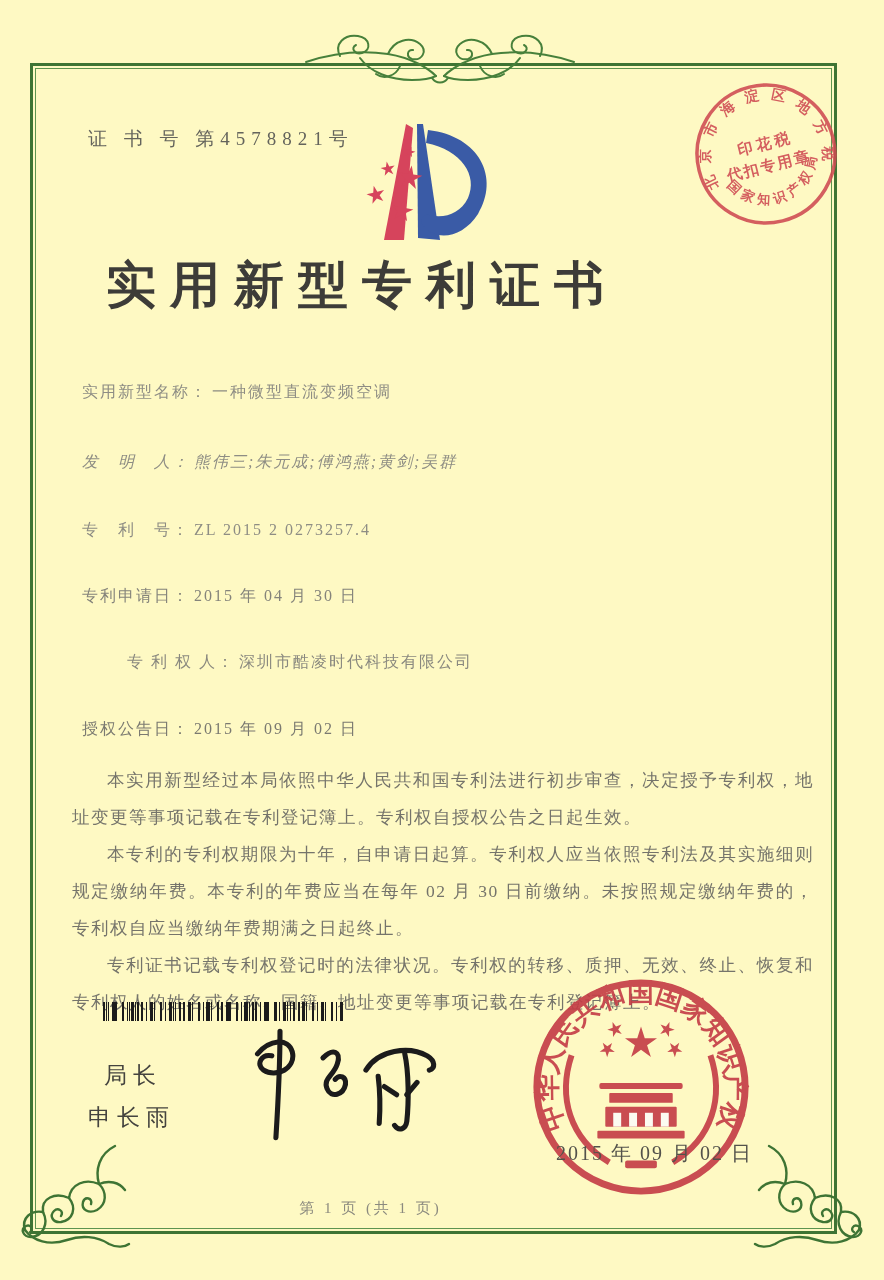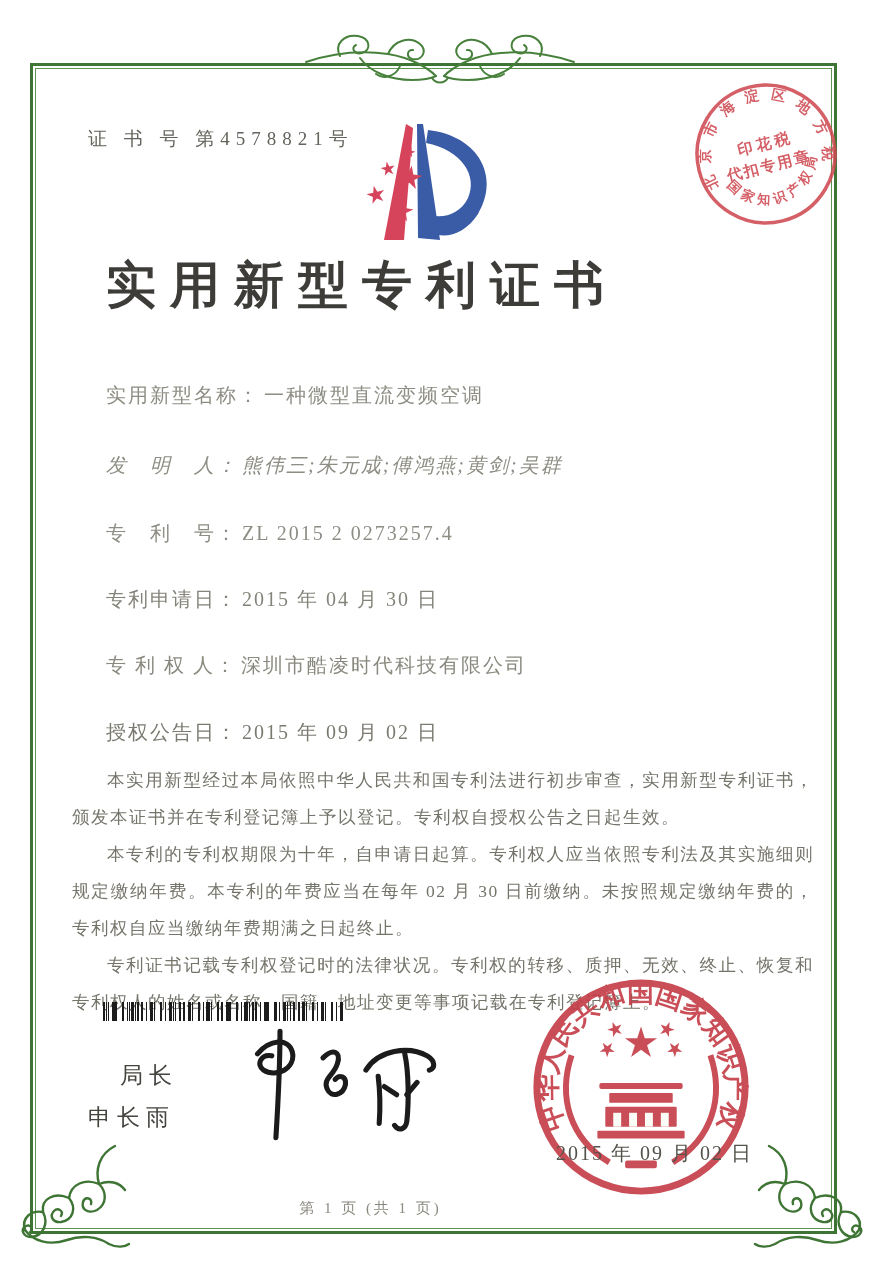--- a/index.html
+++ b/index.html
@@ -1,17 +1,17 @@
 <!DOCTYPE html>
 <html><head>
 <meta charset="utf-8">
 <style>
   html,body{margin:0;padding:0;}
   body{background:#e8e8e4;font-family:"Liberation Serif","DejaVu Serif",serif;}
-  .page{position:relative;width:884px;height:1280px;margin:0 auto;background:#ffffff;overflow:hidden;}
+  .page{position:relative;width:884px;height:1280px;margin:0 auto;background:#fef9c3;overflow:hidden;}
 
   
   .frame{position:absolute;left:30px;top:63px;width:807px;height:1171px;
          border:3px solid #3e7434;box-sizing:border-box;}
   .frame::after{content:"";position:absolute;inset:2px;border:1px solid #5d9450;}
 
   .ornament-top{position:absolute;left:300px;top:26px;width:280px;height:70px;z-index:3;}
   .flourish{position:absolute;width:122px;height:115px;z-index:3;}
   .flourish.bl{left:10px;top:1140px;}
   .flourish.br{left:752px;top:1140px;transform:scaleX(-1);}
@@ -19,35 +19,35 @@
   .cert-no{position:absolute;left:88px;top:126px;font-size:19px;letter-spacing:6px;color:#64645c;}
 
   .logo{position:absolute;left:330px;top:118px;width:205px;height:142px;}
 
   .tax-stamp{position:absolute;left:690px;top:78px;width:152px;height:152px;
              transform:rotate(-14deg);opacity:.88;}
 
   .title{position:absolute;left:0;top:252px;width:724px;text-align:center;
          font-size:50px;font-weight:600;letter-spacing:14px;color:#3d3c38;}
 
-  .field{position:absolute;left:106px;font-size:20px;color:#8e8d84;letter-spacing:2px;white-space:nowrap;}
+  .field{position:absolute;left:82px;font-size:16px;color:#8e8d84;letter-spacing:2px;white-space:nowrap;}
   .field .lbl{margin-right:4px;}
   .f0{top:382px;} .f1{top:452px;font-style:italic;} .f2{top:520px;} .f3{top:586px;color:#85847b;text-align:center;}
-  .f4{top:652px;color:#8a897f;} .f5{top:719px;color:#7b7a71;}
+  .f4{top:652px;color:#8a897f;margin-left:45px;} .f5{top:719px;color:#7b7a71;}
 
   .body-text{position:absolute;left:72px;top:762px;width:742px;}
   .body-text p{margin:0;font-size:17.5px;line-height:37px;color:#75746b;
                letter-spacing:1.5px;text-indent:2em;text-align:justify;}
 
   .barcode{position:absolute;left:103px;top:1002px;width:240px;height:19px;
     background-image:
       repeating-linear-gradient(90deg,#1c1c1c 0 2px,transparent 2px 5px,#1c1c1c 5px 6px,transparent 6px 9px,#1c1c1c 9px 12px,transparent 12px 13px,#1c1c1c 13px 14px,transparent 14px 19px),
       repeating-linear-gradient(90deg,transparent 0 3px,#1c1c1c 3px 4px,transparent 4px 11px,#1c1c1c 11px 13px,transparent 13px 23px);}
 
-  .director-title{position:absolute;left:120px;top:1060px;font-size:23px;color:#45443f;letter-spacing:6px;}
+  .director-title{position:absolute;left:104px;top:1060px;font-size:23px;color:#45443f;letter-spacing:6px;}
   .director-name{position:absolute;left:88px;top:1102px;font-size:23px;color:#45443f;letter-spacing:6px;}
   .signature{position:absolute;left:235px;top:1022px;width:225px;height:125px;}
 
   .main-seal{position:absolute;left:522px;top:968px;width:238px;height:238px;opacity:.9;}
   .seal-date{position:absolute;left:556px;top:1140px;font-size:20px;color:#53524b;
              letter-spacing:2px;z-index:4;white-space:nowrap;}
 
   .footer{position:absolute;left:0;top:1199px;width:741px;text-align:center;
           font-size:15px;color:#8b8a7f;letter-spacing:3px;}
 </style>
@@ -151,21 +151,21 @@
     <span class="lbl">专利申请日：</span><span>2015 年 04 月 30 日</span>
   </div>
   <div class="field f4">
     <span class="lbl">专 利 权 人：</span><span>深圳市酷凌时代科技有限公司</span>
   </div>
   <div class="field f5">
     <span class="lbl">授权公告日：</span><span>2015 年 09 月 02 日</span>
   </div>
 
   <div class="body-text">
-    <p>本实用新型经过本局依照中华人民共和国专利法进行初步审查，实用新型专利证书，颁发本证书并在专利登记簿上予以登记。专利权自授权公告之日起生效。</p>
+    <p>本实用新型经过本局依照中华人民共和国专利法进行初步审查，决定授予专利权，地址变更等事项记载在专利登记簿上。专利权自授权公告之日起生效。</p>
     <p>本专利的专利权期限为十年，自申请日起算。专利权人应当依照专利法及其实施细则规定缴纳年费。本专利的年费应当在每年 02 月 30 日前缴纳。未按照规定缴纳年费的，专利权自应当缴纳年费期满之日起终止。</p>
     <p>专利证书记载专利权登记时的法律状况。专利权的转移、质押、无效、终止、恢复和专利权人的姓名或名称、国籍、地址变更等事项记载在专利登记簿上。</p>
   </div>
 
   <div class="barcode"></div>
 
   <div class="director-title">局长</div>
   <div class="director-name">申长雨</div>
 
   <svg class="signature" viewBox="0 0 220 120">

